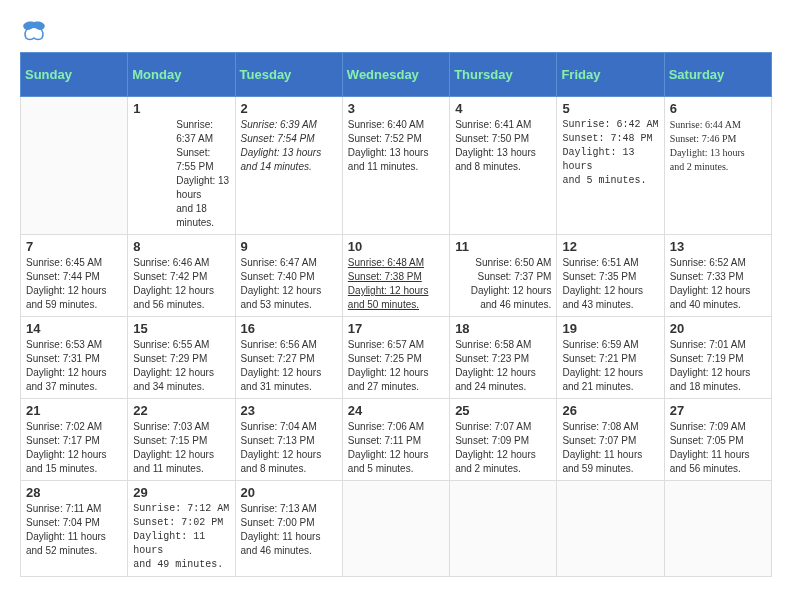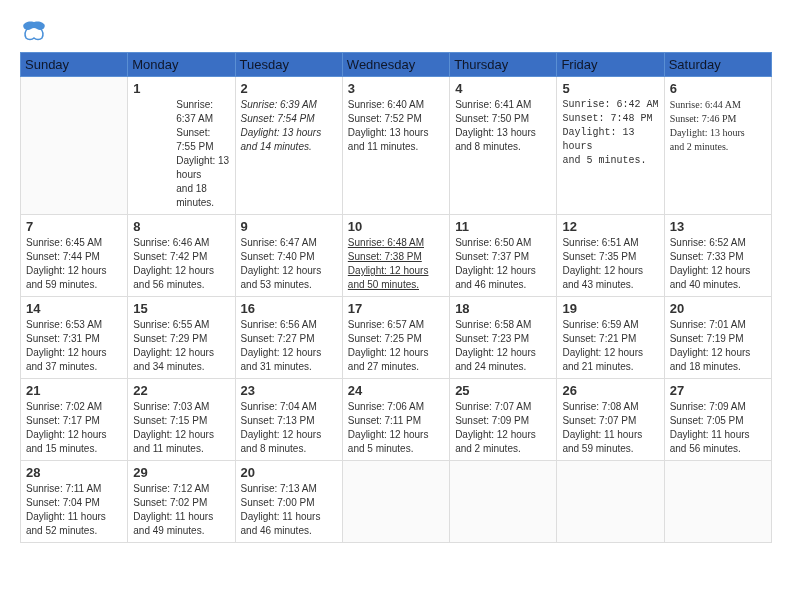--- a/index.html
+++ b/index.html
@@ -26,24 +26,24 @@
     .logo-bird {
       width: 28px;
       height: 22px;
     }
     .title-block { text-align: right; }
     .month-title { font-size: 36px; font-weight: 300; color: #333; }
     .location { font-size: 14px; color: #555; }
     .calendar { width: 100%; border-collapse: collapse; }
     .calendar th {
       background: #3a6fc4;
-      color: #0f172a;
+      color: #86efac;
       font-size: 13px;
-      font-weight: normal;
-      padding: 4px 4px;
+      font-weight: bold;
+      padding: 14px 4px;
       text-align: left;
       border: 1px solid #5a8fd4;
     }
     .calendar td {
       border: 1px solid #ddd;
       vertical-align: top;
       padding: 4px 5px;
       width: 107px;
       min-height: 80px;
       font-size: 10.5px;
@@ -160,21 +160,21 @@
         </td>
         <td>
           <span class="day-num">10</span>
           <div class="cell-info" style="white-space: pre-line; text-decoration: underline;">Sunrise: 6:48 AM
 Sunset: 7:38 PM
 Daylight: 12 hours
 and 50 minutes.</div>
         </td>
         <td>
           <span class="day-num">11</span>
-          <div class="cell-info" style="white-space: pre-line;">Sunrise: 6:50 AM
+          <div class="cell-info" style="white-space: pre-line; text-align: right;">Sunrise: 6:50 AM
 Sunset: 7:37 PM
 Daylight: 12 hours
 and 46 minutes.</div>
         </td>
         <td>
           <span class="day-num">12</span>
           <div class="cell-info" style="white-space: pre-line;">Sunrise: 6:51 AM
 Sunset: 7:35 PM
 Daylight: 12 hours
 and 43 minutes.</div>
@@ -292,21 +292,21 @@
       <tr>
         <td>
           <span class="day-num">28</span>
           <div class="cell-info" style="white-space: pre-line;">Sunrise: 7:11 AM
 Sunset: 7:04 PM
 Daylight: 11 hours
 and 52 minutes.</div>
         </td>
         <td>
           <span class="day-num">29</span>
-          <div class="cell-info" style="white-space: pre-line;">Sunrise: 7:12 AM
+          <div class="cell-info" style="white-space: pre-line; font-family: Liberation Mono, monospace;">Sunrise: 7:12 AM
 Sunset: 7:02 PM
 Daylight: 11 hours
 and 49 minutes.</div>
         </td>
         <td>
           <span class="day-num">20</span>
           <div class="cell-info" style="white-space: pre-line;">Sunrise: 7:13 AM
 Sunset: 7:00 PM
 Daylight: 11 hours
 and 46 minutes.</div>

